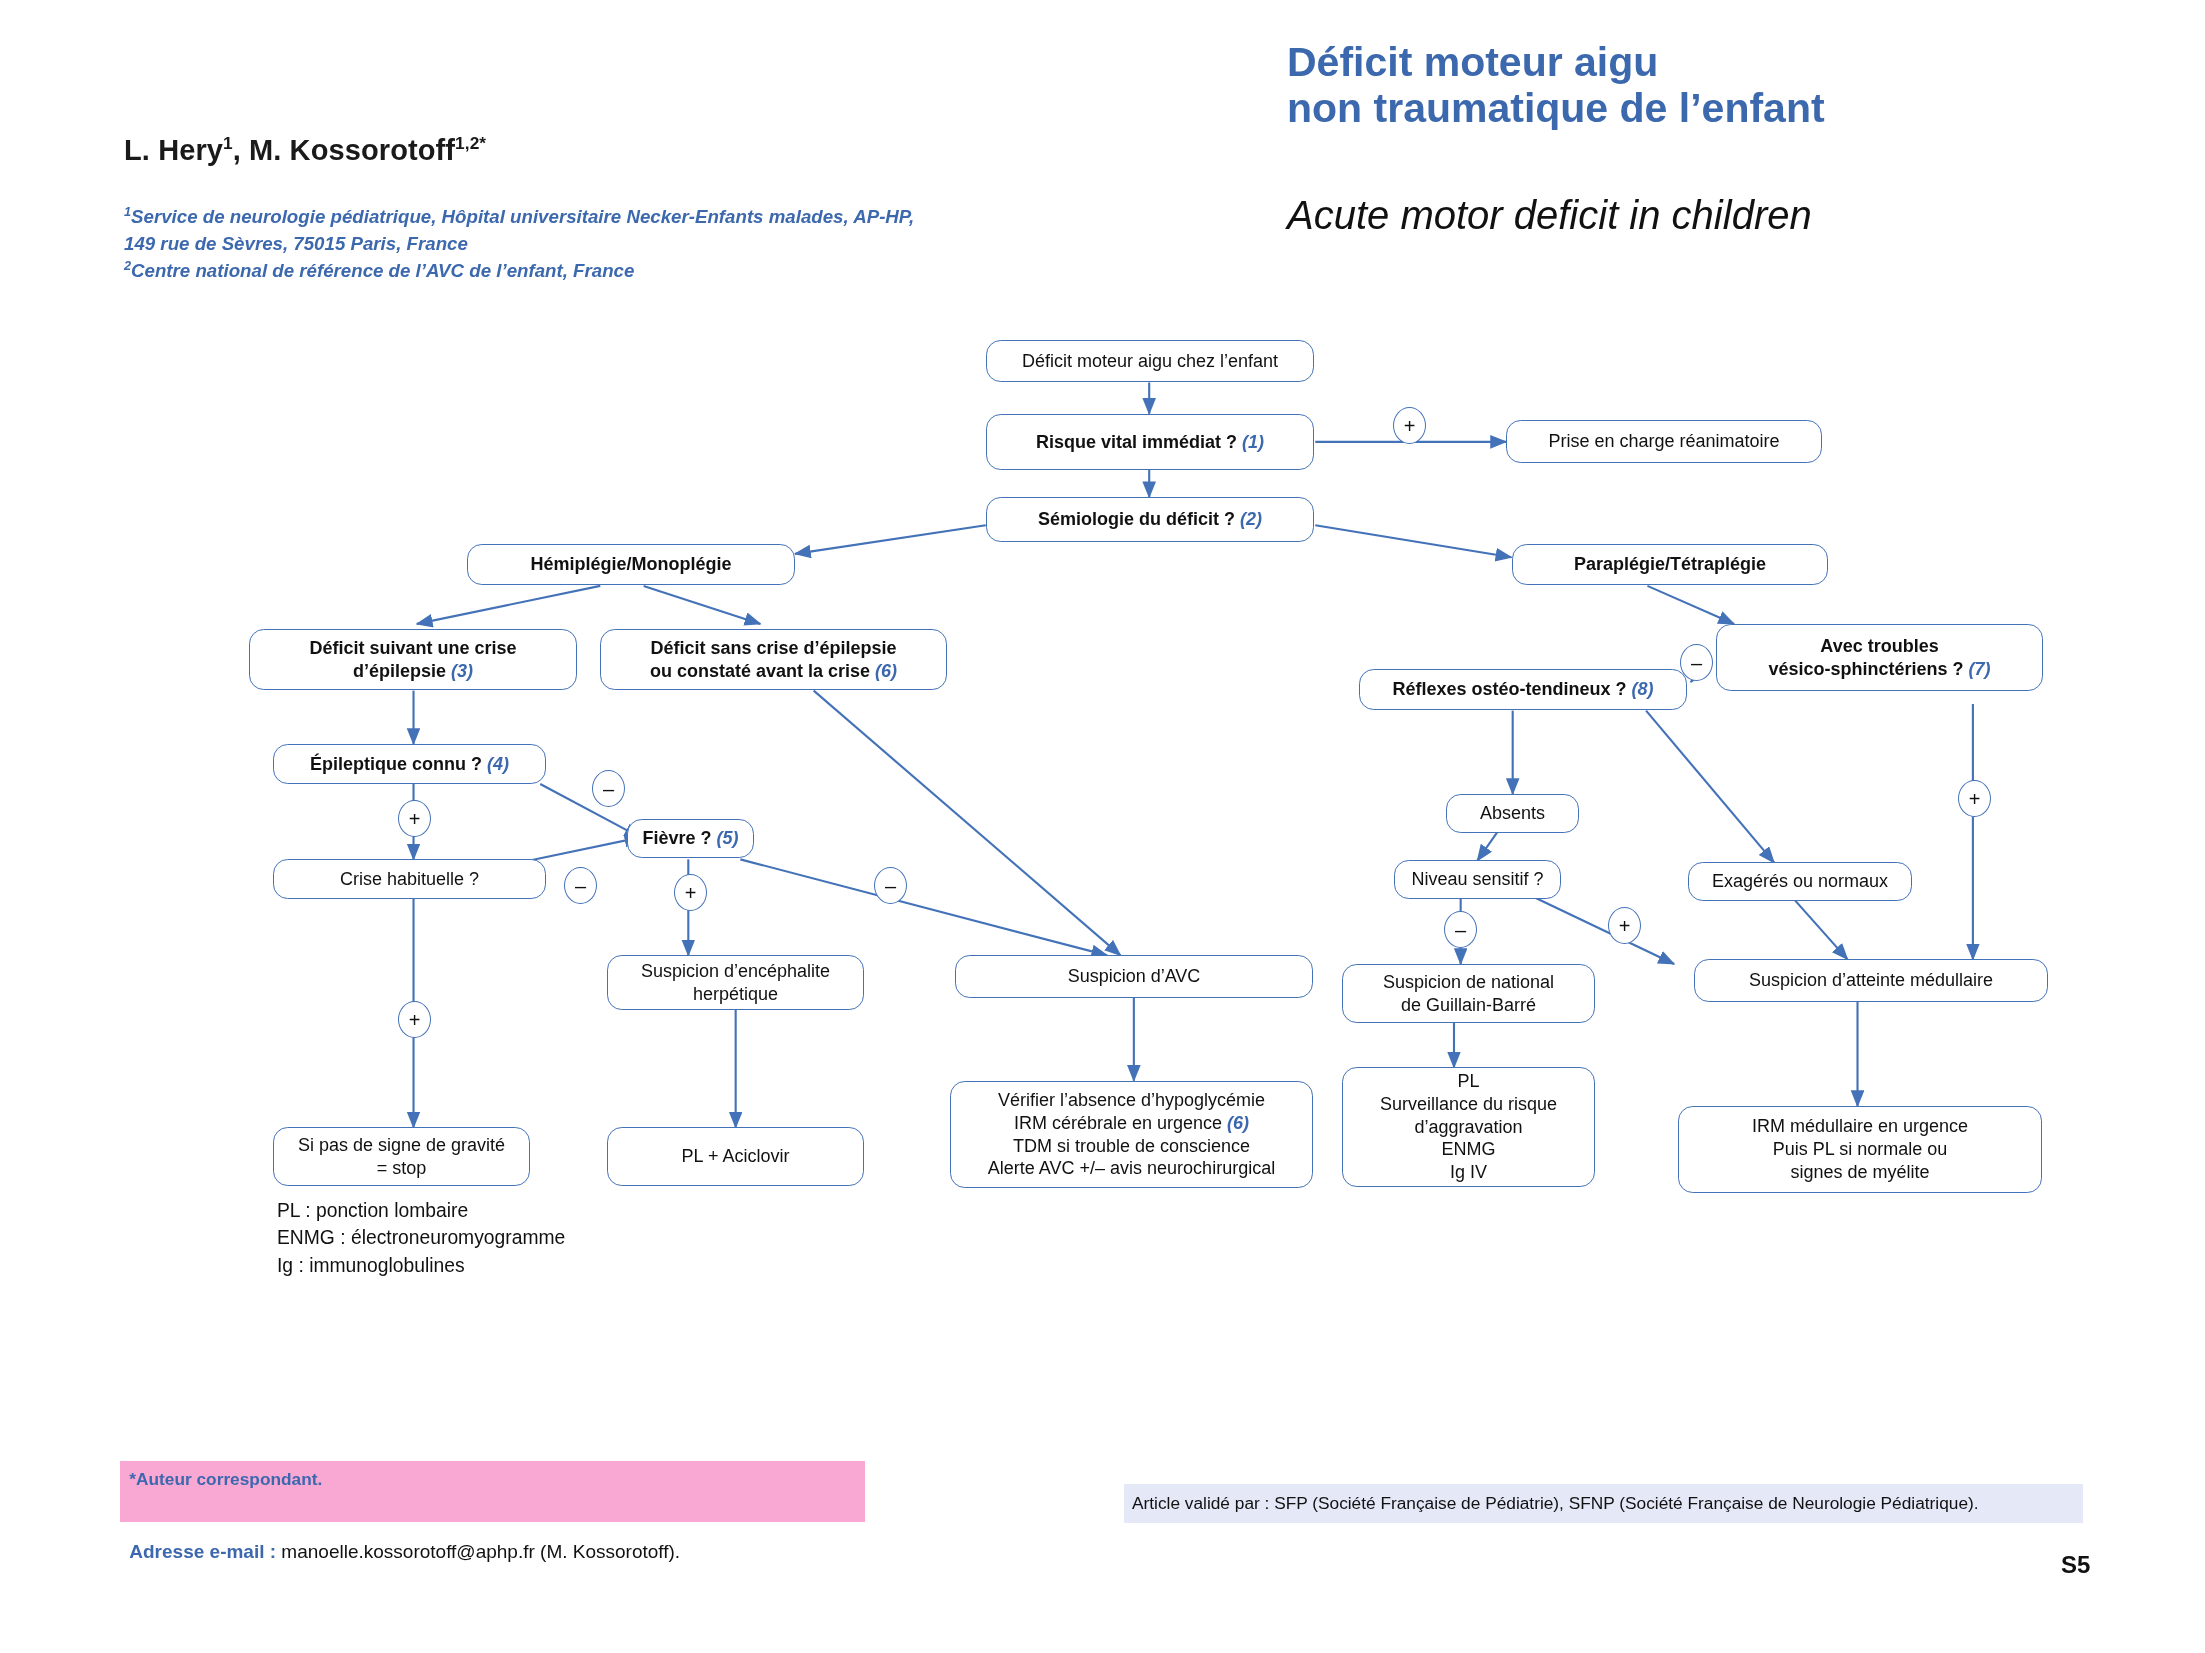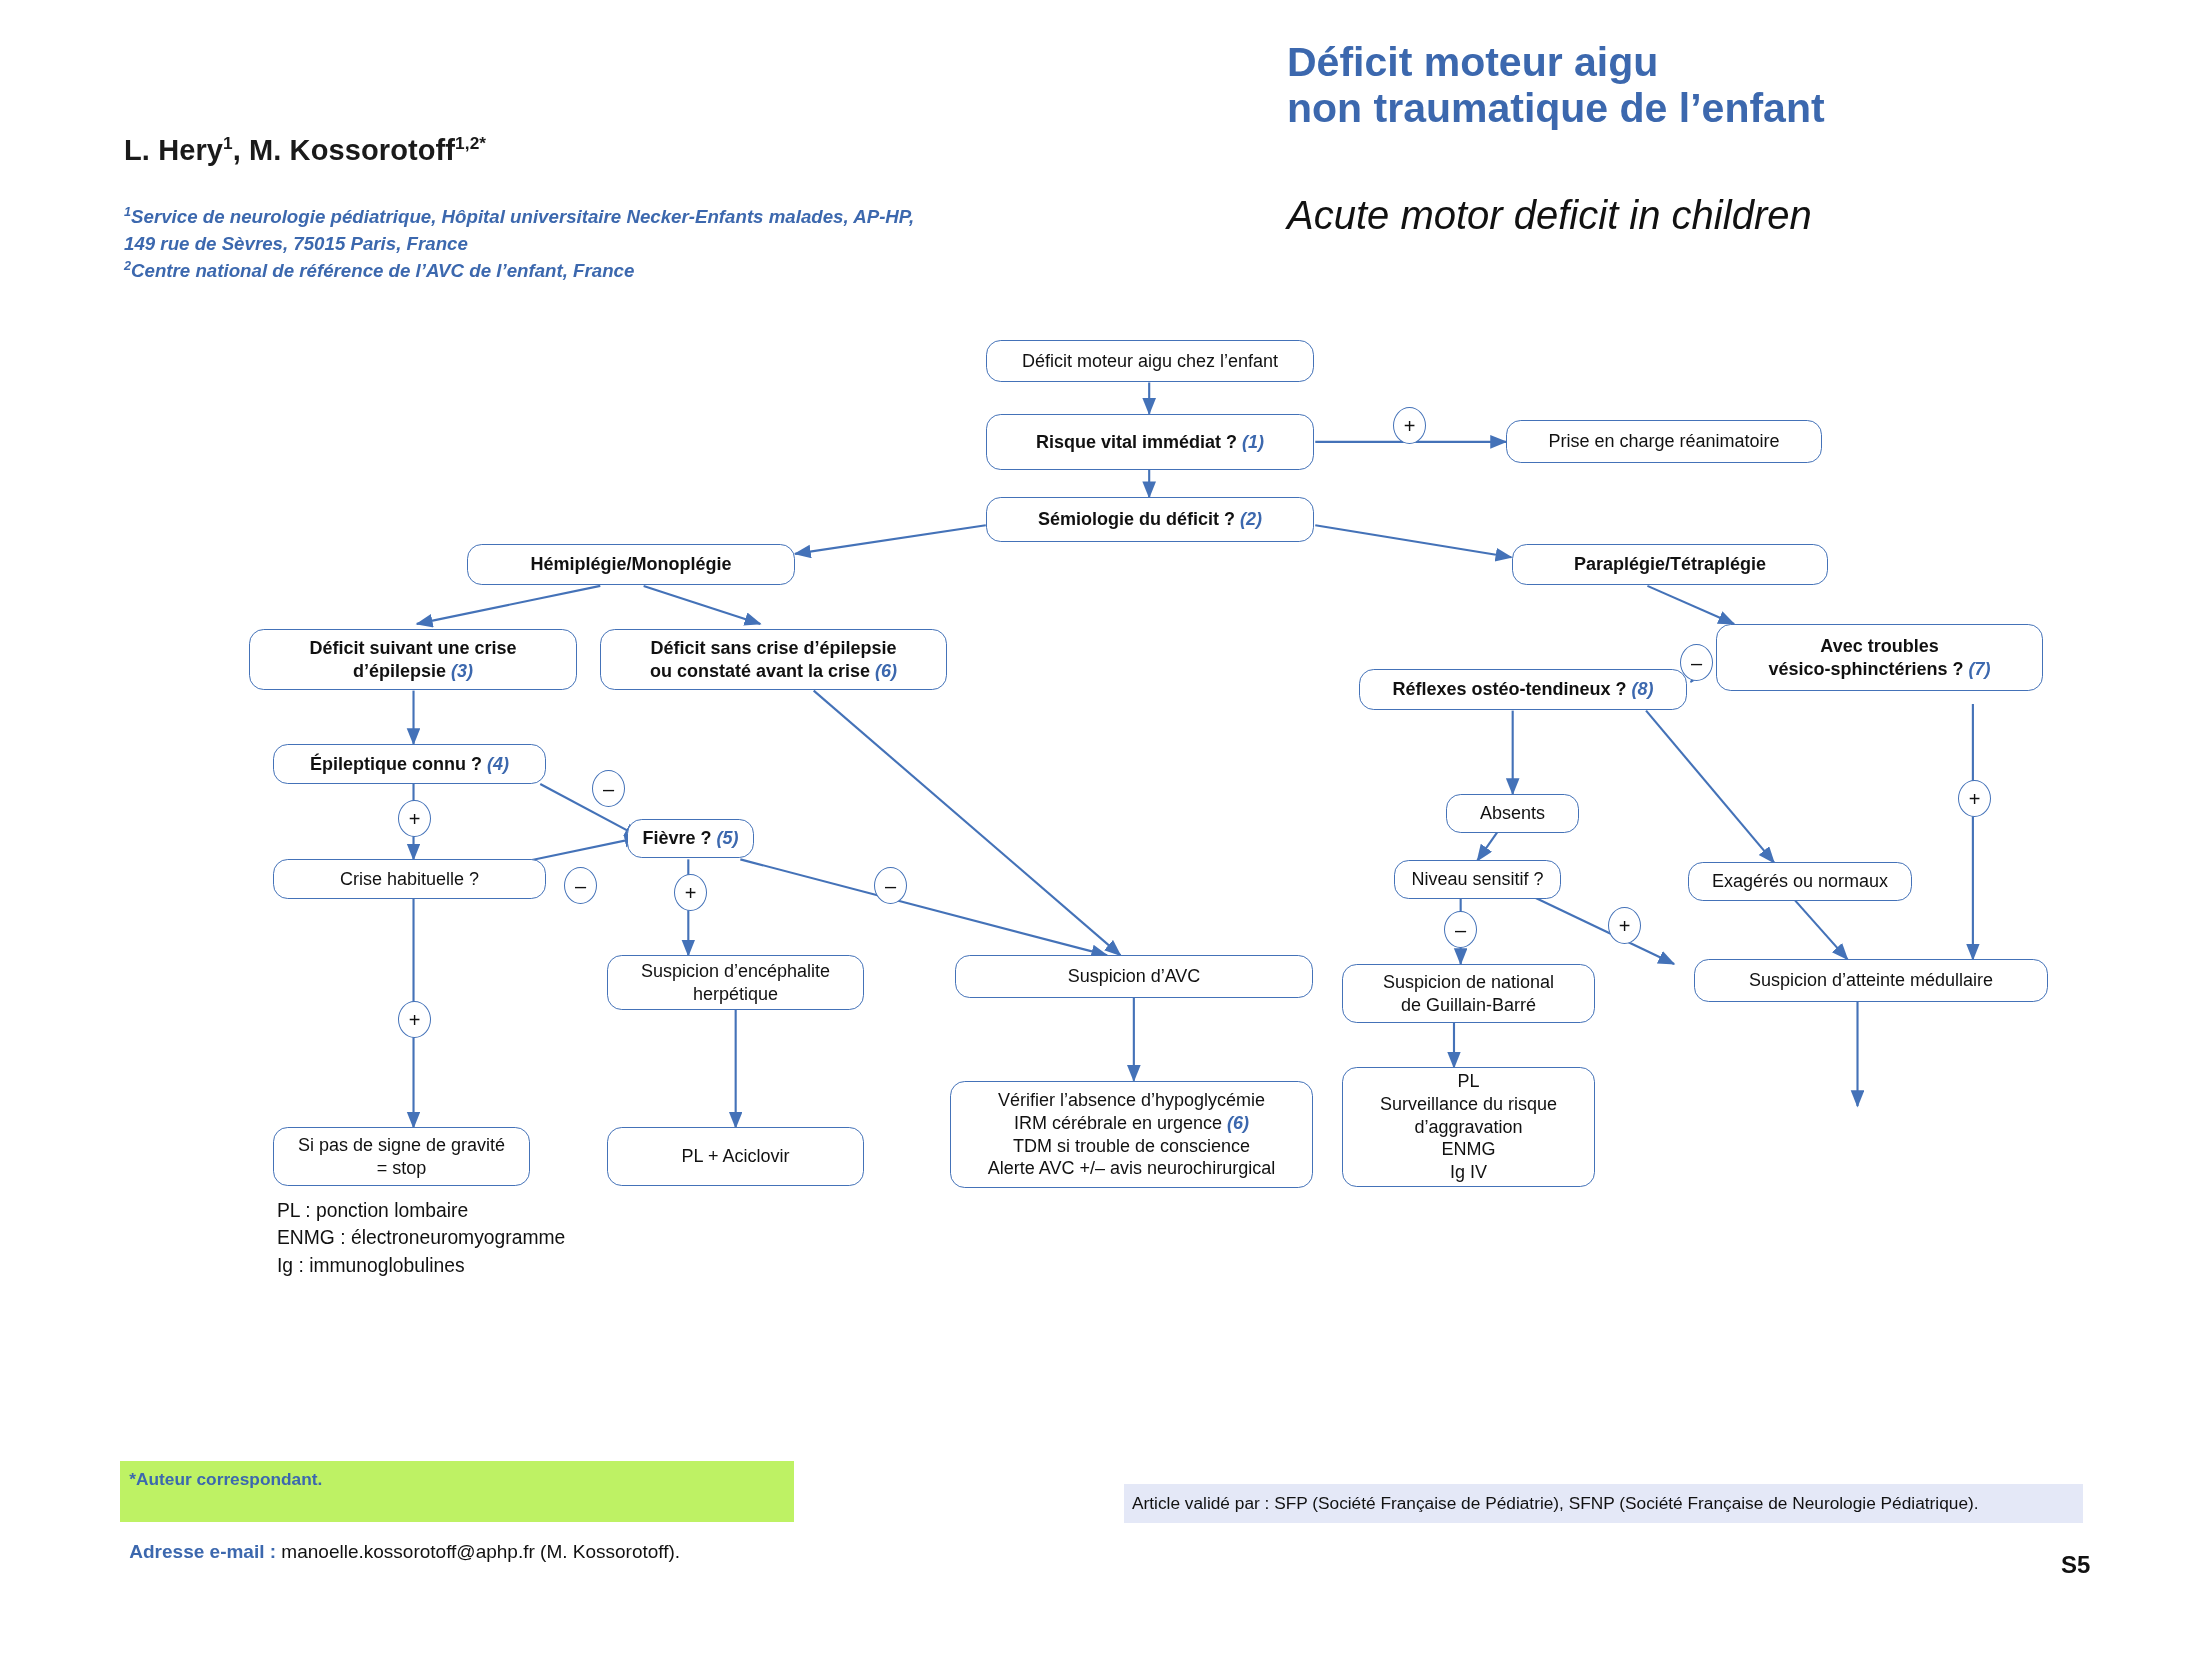--- a/index.html
+++ b/index.html
@@ -26,21 +26,21 @@
   .node .ref{color:#3c68ae;font-style:italic;font-weight:bold;}
   .node.plain .ref{font-weight:bold;}
 
   
   .sign{position:absolute;width:31px;height:35px;border:1.6px solid #4472b8;border-radius:50%;background:#fff;
         display:flex;align-items:center;justify-content:center;font-size:20px;color:#111;line-height:1;font-family:"Liberation Sans",sans-serif;}
 
   .legend{position:absolute;left:277px;top:1197px;font-size:19.3px;color:#111;line-height:1.42;}
 
   
-  .foot-left{position:absolute;left:120px;top:1461px;width:674px;height:61px;background:#bef264;}
+  .foot-left{position:absolute;left:120px;top:1461px;width:745px;height:61px;background:#f9a8d4;}
   .foot-left .l1{position:absolute;left:9.3px;top:8px;font-size:17.3px;color:#3c68ae;font-weight:bold;}
   .foot-left .l2{position:absolute;left:9.3px;top:33px;font-size:19px;color:#111;margin-top:47px;}
   .foot-left .l2 b{color:#3c68ae;}
   .foot-right{position:absolute;left:1124px;top:1484px;width:959px;height:39px;background:#e4e8f7;
               display:flex;align-items:center;padding-left:8px;box-sizing:border-box;font-size:17.3px;color:#111;}
   .pagenum{position:absolute;left:2061px;top:1551px;font-size:24px;font-weight:bold;color:#111;}
 </style>
 </head>
 <body>
 
@@ -253,20 +253,27 @@
           <div>Suspicion d’atteinte médullaire</div>
         </div>
       </div>
     <div class="node plain" style="left:1342px;top:1067px;width:253px;height:120px;">
         <div>
           <div>PL</div>
           <div>Surveillance du risque</div>
           <div>d’aggravation</div>
           <div>ENMG</div>
           <div>Ig IV</div>
+        </div>
+      </div>
+    <div class="node plain" style="left:1678px;top:1106px;width:364px;height:87px;">
+        <div>
+          <div>IRM médullaire en urgence</div>
+          <div>Puis PL si normale ou</div>
+          <div>signes de myélite</div>
         </div>
       </div>
 
     <div class="sign" style="left:1393px;top:407px;">+</div>
     <div class="sign" style="left:592px;top:770px;">–</div>
     <div class="sign" style="left:398px;top:800px;">+</div>
     <div class="sign" style="left:564px;top:867px;">–</div>
     <div class="sign" style="left:674px;top:874px;">+</div>
     <div class="sign" style="left:874px;top:867px;">–</div>
     <div class="sign" style="left:398px;top:1001px;">+</div>

